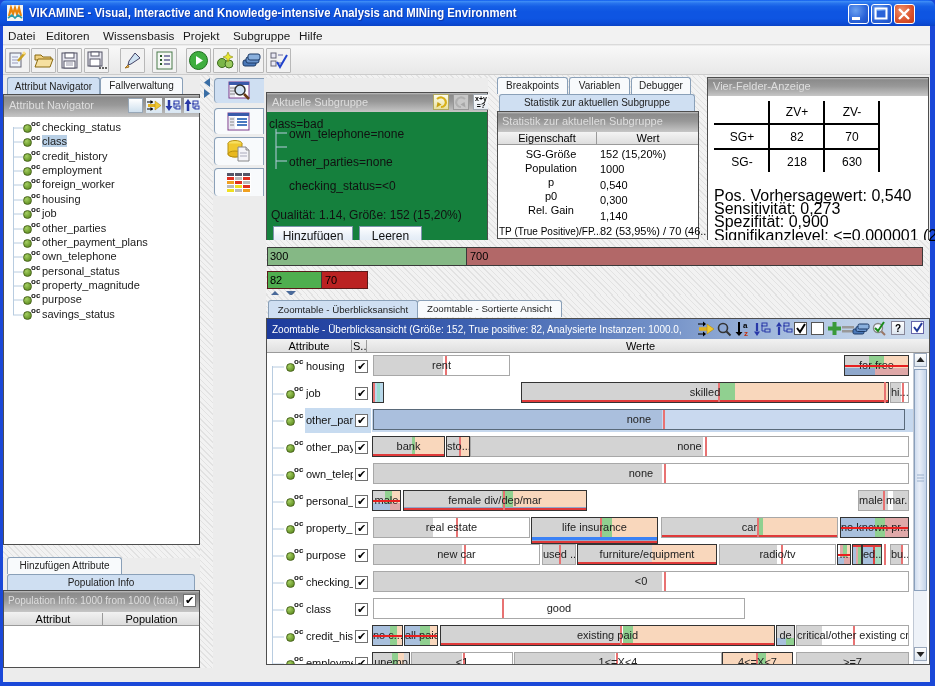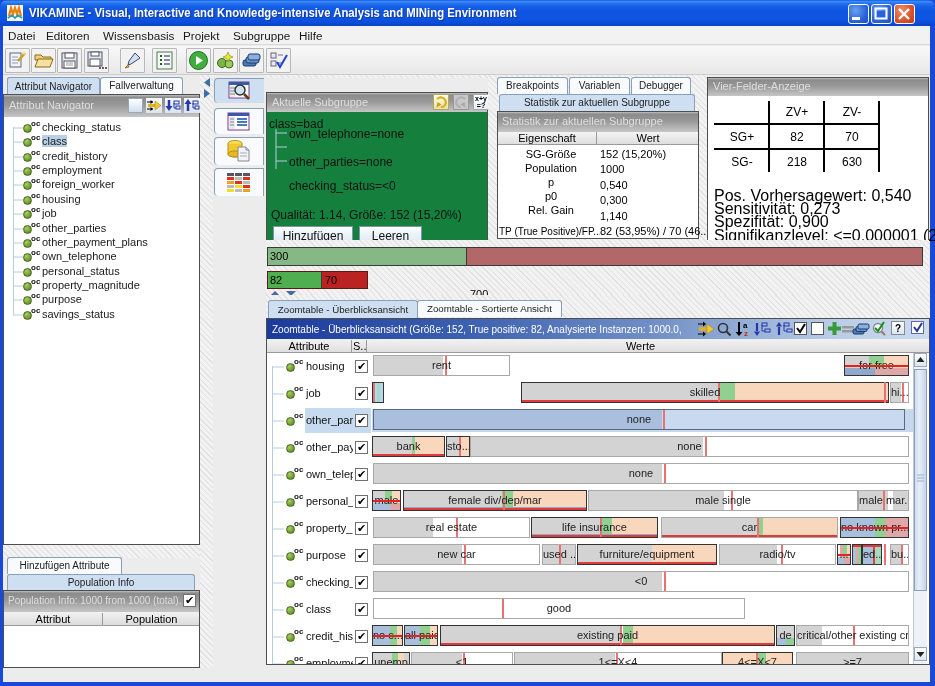--- a/index.html
+++ b/index.html
@@ -398,21 +398,21 @@
       <div style="position:absolute;left:117px;top:77px;width:54px;text-align:center;font-size:12px;">630</div>
       <div style="position:absolute;left:6px;top:111px;font-size:16px;line-height:13.2px;white-space:nowrap;">Pos. Vorhersagewert: 0,540<br>Sensitivität: 0,273<br>Spezifität: 0,900<br>Signifikanzlevel: &lt;=0,000001 (2,6E-12)</div>
     </div>
   </div>
 
   <div id="bars">
     <div class="abs tex" style="left:266px;top:240px;width:663px;height:60px;"></div>
     <div class="abs" style="left:267px;top:247px;width:656px;height:19px;border:1px solid #3a3a3a;background:#b26868;">
       <div style="position:absolute;left:0;top:0;width:199px;height:17px;background:#85b885;border-right:1px solid #3a3a3a;"></div>
       <span style="position:absolute;left:2px;top:2px;font-size:11px;">300</span>
-      <span style="position:absolute;left:202px;top:2px;font-size:11px;margin-top:38px;">700</span>
+      <span style="position:absolute;left:202px;top:2px;font-size:11px;">700</span>
     </div>
     <div class="abs" style="left:267px;top:271px;width:101px;height:18px;border:1px solid #5a1a1a;background:#bb2222;">
       <div style="position:absolute;left:0;top:0;width:54px;height:16px;background:#4fae4f;border-right:1px solid #3a3a3a;"></div>
       <span style="position:absolute;left:2px;top:2px;font-size:11px;">82</span>
       <span style="position:absolute;left:57px;top:2px;font-size:11px;">70</span>
     </div>
     <svg class="abs" style="left:270px;top:291px;" width="26" height="6">
         <path d="M5 0 L10 5 L0 5 Z" fill="#4a6a9a"></path>
         <path d="M16 5 L26 5 L21 0 Z" fill="#4a6a9a" transform="rotate(180 21 2.5)"></path>
       </svg>
@@ -637,25 +637,20 @@
           </div>
           <div style="position:absolute;left:136px;top:2px;width:184px;height:21px;border:1px solid #333;background:#fff;overflow:hidden;">
             <i style="position:absolute;left:-1px;top:0;width:99px;height:19px;background:#d3d3d3;"></i>
             <i style="position:absolute;left:98px;top:0;width:11px;height:19px;background:#90d090;"></i>
             <i style="position:absolute;left:109px;top:0;width:73px;height:19px;background:#f9d7bc;"></i>
             <i style="position:absolute;left:0;bottom:1px;width:182px;height:2px;background:#8fa8cc;"></i>
             <i style="position:absolute;left:0;bottom:0;width:182px;height:2px;background:#e03a3a;"></i>
             <i style="position:absolute;left:99px;top:0;width:2px;height:19px;background:#e87272;"></i>
             <i style="position:absolute;left:0;top:3px;width:182px;text-align:center;font-style:normal;font-size:11px;color:#222;white-space:nowrap;">female div/dep/mar</i>
           </div>
-          <div style="position:absolute;left:321px;top:2px;width:270px;height:21px;border:1px solid #a8a8a8;background:#fff;overflow:hidden;">
-            <i style="position:absolute;left:-1px;top:0;width:136px;height:19px;background:#d3d3d3;"></i>
-            <i style="position:absolute;left:142px;top:0;width:2px;height:19px;background:#e87272;"></i>
-            <i style="position:absolute;left:0;top:3px;width:268px;text-align:center;font-style:normal;font-size:11px;color:#222;white-space:nowrap;">male single</i>
-          </div>
           <div style="position:absolute;left:591px;top:2px;width:51px;height:21px;border:1px solid #a8a8a8;background:#fff;overflow:hidden;">
             <i style="position:absolute;left:-1px;top:0;width:30px;height:19px;background:#d3d3d3;"></i>
             <i style="position:absolute;left:34px;top:0;width:15px;height:19px;background:#d3d3d3;"></i>
             <i style="position:absolute;left:24px;top:0;width:2px;height:19px;background:#e87272;"></i>
             <i style="position:absolute;left:0;top:3px;width:49px;text-align:center;font-style:normal;font-size:11px;color:#222;white-space:nowrap;">male mar...</i>
           </div>
   </div>
   <div style="position:absolute;left:0;top:162px;width:646px;height:27px;">
   <svg style="position:absolute;left:5px;top:13px;" width="12" height="2">
             <path d="M0 1 H12" stroke="#b8cce0"></path>
@@ -664,21 +659,21 @@
           <span class="oc" style="left:27px;top:4px;">oc</span>
   <div style="position:absolute;left:39px;top:7px;width:47px;overflow:hidden;white-space:nowrap;font-size:11px;color:#111;">property_magnitude</div>
   <span class="cb" style="left:88px;top:7px;"></span>
   <div style="position:absolute;left:106px;top:0;width:540px;height:27px;">
   </div>
   <div style="position:absolute;left:106px;top:2px;width:157px;height:21px;border:1px solid #a8a8a8;background:#fff;overflow:hidden;">
             <i style="position:absolute;left:-1px;top:0;width:60px;height:19px;background:#d3d3d3;"></i>
             <i style="position:absolute;left:82px;top:0;width:2px;height:19px;background:#e87272;"></i>
             <i style="position:absolute;left:0;top:3px;width:155px;text-align:center;font-style:normal;font-size:11px;color:#222;white-space:nowrap;">real estate</i>
           </div>
-          <div style="position:absolute;left:264px;top:2px;width:127px;height:21px;border:1px solid #333;background:#3b82f6;overflow:hidden;padding-left:32px;">
+          <div style="position:absolute;left:264px;top:2px;width:127px;height:27px;border:1px solid #333;background:#3b82f6;overflow:hidden;padding-left:32px;">
             <i style="position:absolute;left:-1px;top:0;width:69px;height:19px;background:#d3d3d3;"></i>
             <i style="position:absolute;left:68px;top:0;width:12px;height:19px;background:#90d090;"></i>
             <i style="position:absolute;left:80px;top:0;width:45px;height:19px;background:#f9d7bc;"></i>
             <i style="position:absolute;left:0;bottom:1px;width:125px;height:2px;background:#8fa8cc;"></i>
             <i style="position:absolute;left:0;bottom:0;width:125px;height:2px;background:#e03a3a;"></i>
             <i style="position:absolute;left:68px;top:0;width:2px;height:19px;background:#e87272;"></i>
             <i style="position:absolute;left:0;top:3px;width:125px;text-align:center;font-style:normal;font-size:11px;color:#222;white-space:nowrap;">life insurance</i>
           </div>
           <div style="position:absolute;left:394px;top:2px;width:177px;height:21px;border:1px solid #a8a8a8;background:#fff;overflow:hidden;">
             <i style="position:absolute;left:-1px;top:0;width:96px;height:19px;background:#d3d3d3;"></i>

